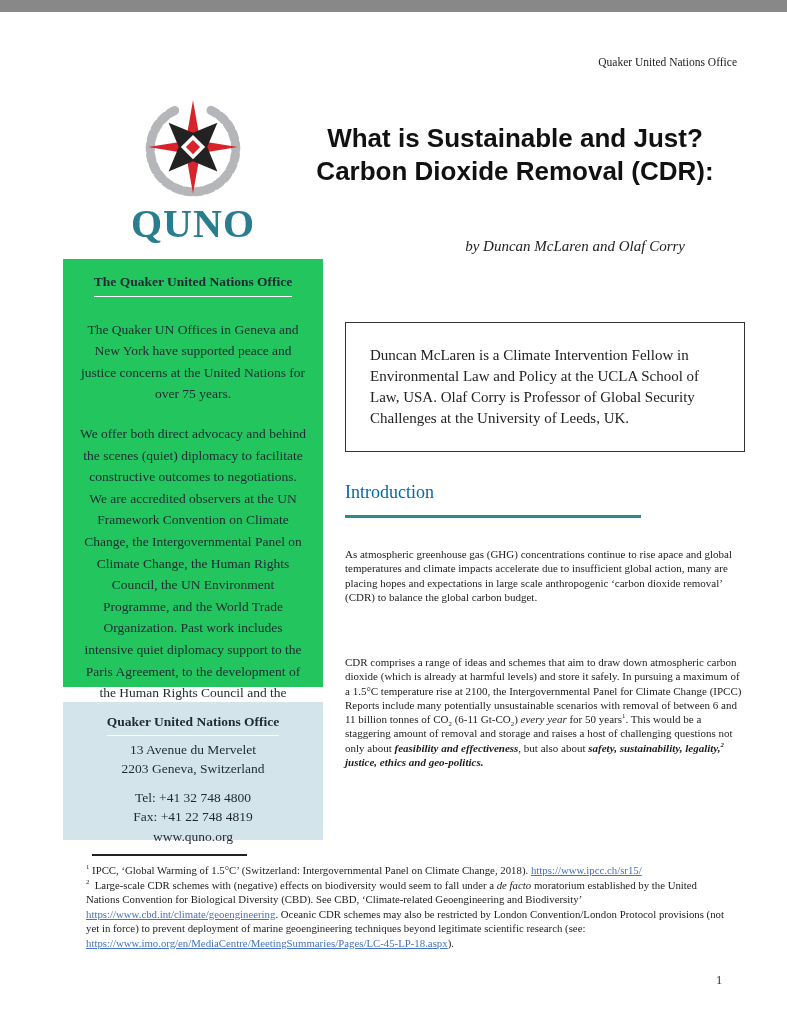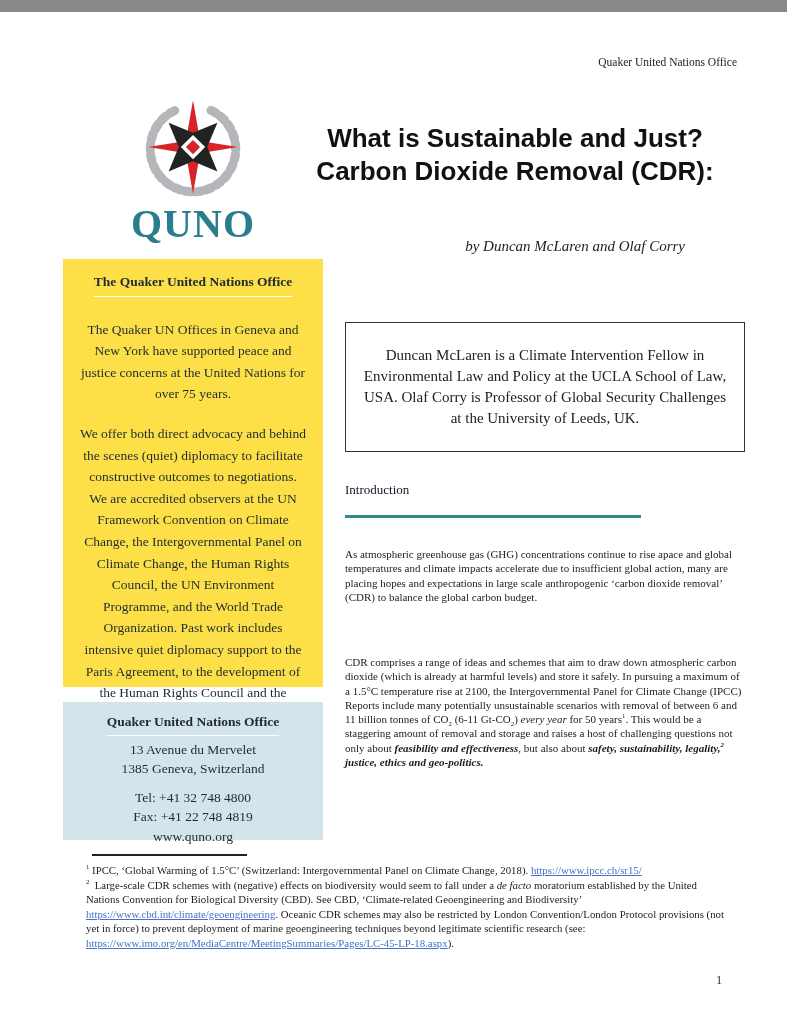--- a/index.html
+++ b/index.html
@@ -37,22 +37,22 @@
   }
   .byline{
     position:absolute; left:345px; top:226px; width:340px;
     font-style:italic; font-size:15px; text-align:right; color:#222;
   }
   
   .author-box{
     position:absolute; left:345px; top:310px; width:400px;
     box-sizing:border-box;
     border:1px solid #333;
-    padding:22px 16px;
-    font-size:15px; line-height:1.4; text-align:center; color:#222;
+    padding:22px 24px;
+    font-size:15px; line-height:1.4; text-align:left; color:#222;
   }
   
   .side-box{
     position:absolute; left:63px; width:260px;
     box-sizing:border-box;
     padding:12px 10px 14px 10px;
     text-align:center;
     font-size:13.5px; line-height:1.6; color:#1f2a33;
   }
   .side-box-1{ top:247px; height:428px; }
@@ -63,21 +63,21 @@
     padding-bottom:3px;
     border-bottom:1.5px solid #ffffff;
     margin-bottom:4px;
   }
   .side-para{ margin:18px 6px 0 6px; }
   .side-line{ margin:0 6px; }
   .side-gap{ height:9px; }
   
   .section-heading{
     position:absolute; left:345px; top:470px;
-    font-size:13px; color:#0f172a;
+    font-size:18px; color:#0369a1;
   }
   .section-divider{
     position:absolute; left:345px; top:503px;
     width:296px; height:3px;
   }
   .body-para{ position:absolute; left:345px; width:402px;
     font-size:11px; line-height:1.3; color:#1c1c1c; text-align:left;}
   .para-1{ top:524px; }
   .para-2{ top:632px; }
   
@@ -129,34 +129,34 @@
     <div>What is Sustainable and Just?</div>
     <div>Carbon Dioxide Removal (CDR):</div>
   </div>
 
   <div class="byline">by Duncan McLaren and Olaf Corry</div>
 
   <div class="author-box">
     <span>Duncan McLaren is a Climate Intervention Fellow in Environmental Law and Policy at the UCLA School of Law, USA. Olaf Corry is Professor of Global Security Challenges at the University of Leeds, UK.</span>
   </div>
 
-  <div class="side-box side-box-1" style="background:#fde047">
+  <div class="side-box side-box-1" style="background:#22c55e">
     <div>
       <span class="side-heading">The Quaker United Nations Office</span>
     </div>
     <p class="side-para">The Quaker UN Offices in Geneva and New York have supported peace and justice concerns at the United Nations for over 75 years.</p>
     <p class="side-para">We offer both direct advocacy and behind the scenes (quiet) diplomacy to facilitate constructive outcomes to negotiations. We are accredited observers at the UN Framework Convention on Climate Change, the Intergovernmental Panel on Climate Change, the Human Rights Council, the UN Environment Programme, and the World Trade Organization. Past work includes intensive quiet diplomacy support to the Paris Agreement, to the development of the Human Rights Council and the Landmine Ban Treaty, to preparations for the 1992 Earth Summit, and the establishment of the UN Convention to Combat Desertification.</p>
   </div>
 
   <div class="side-box side-box-2" style="background:#d3e4ea">
     <div>
       <span class="side-heading">Quaker United Nations Office</span>
     </div>
     <div class="side-line">13 Avenue du Mervelet</div>
-    <div class="side-line">1385 Geneva, Switzerland</div>
+    <div class="side-line">2203 Geneva, Switzerland</div>
     <div class="side-gap"></div>
     <div class="side-line">Tel: +41 32 748 4800</div>
     <div class="side-line">Fax: +41  22 748 4819</div>
     <div class="side-line">www.quno.org</div>
   </div>
 
   <div class="section-heading">Introduction</div>
   <div class="section-divider" style="background:#2e8b8b"></div>
 
   <p class="body-para para-1">As atmospheric greenhouse gas (GHG) concentrations continue to rise apace and global temperatures and climate impacts accelerate due to insufficient global action, many are placing hopes and expectations in large scale anthropogenic ‘carbon dioxide removal’ (CDR) to balance the global carbon budget.</p>

